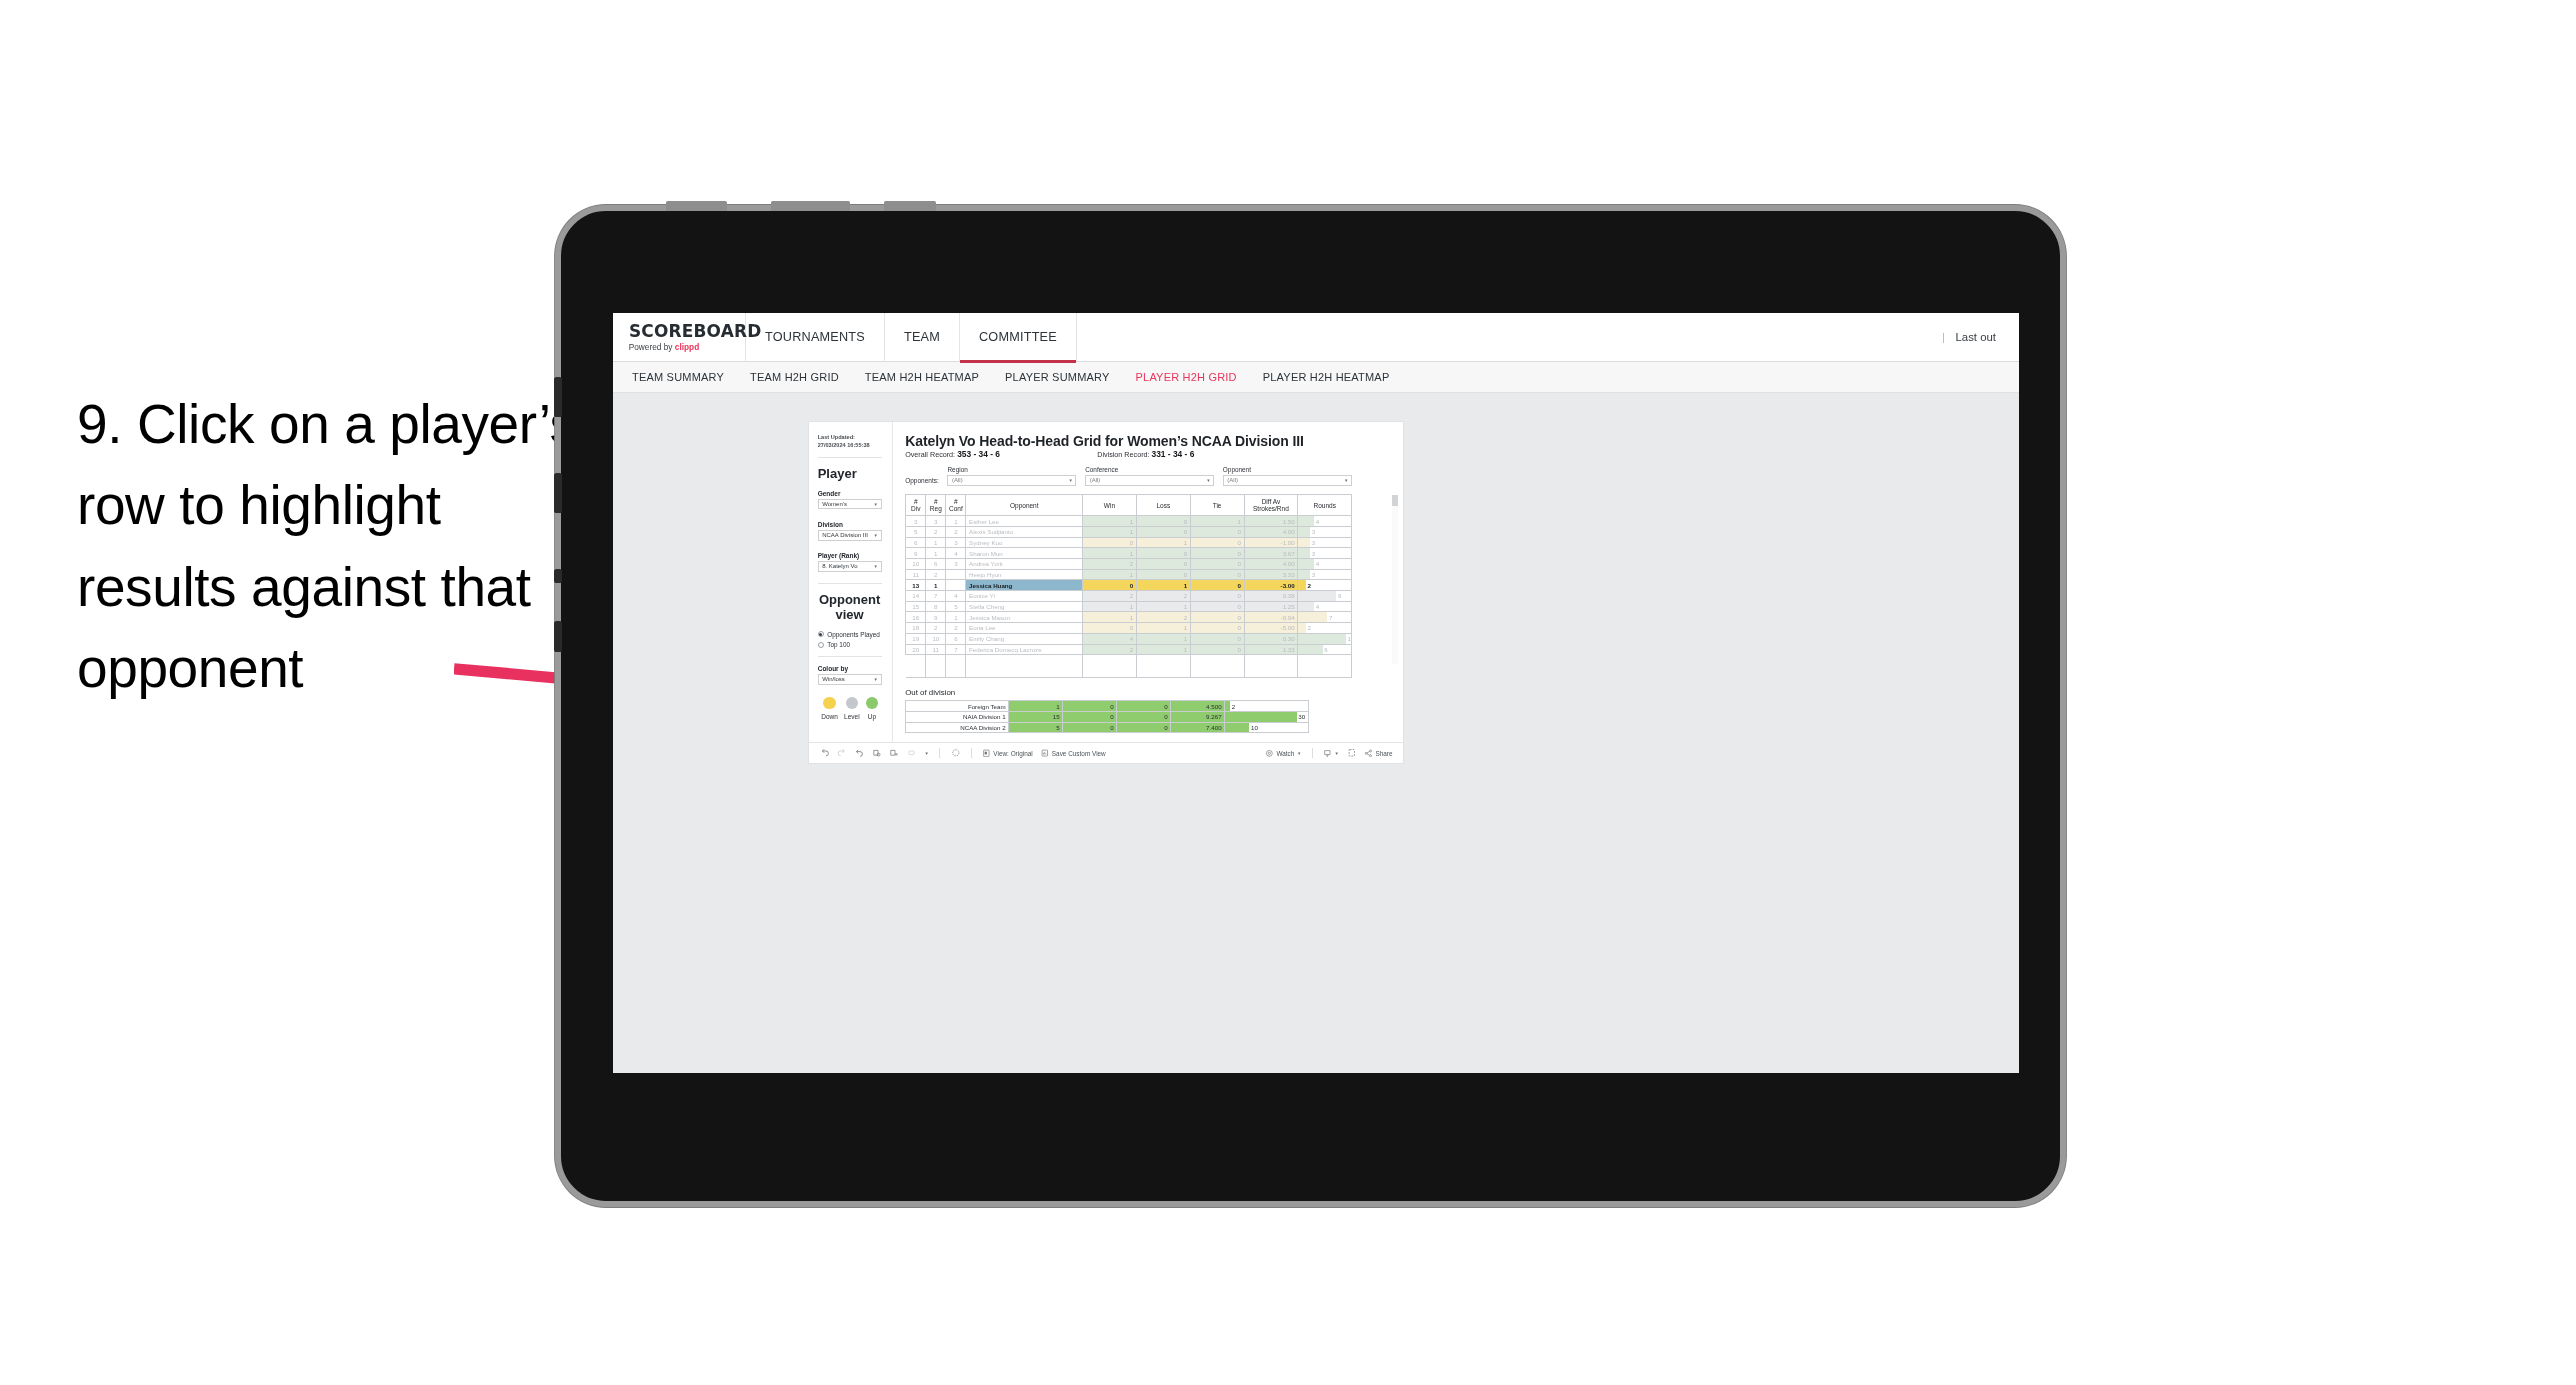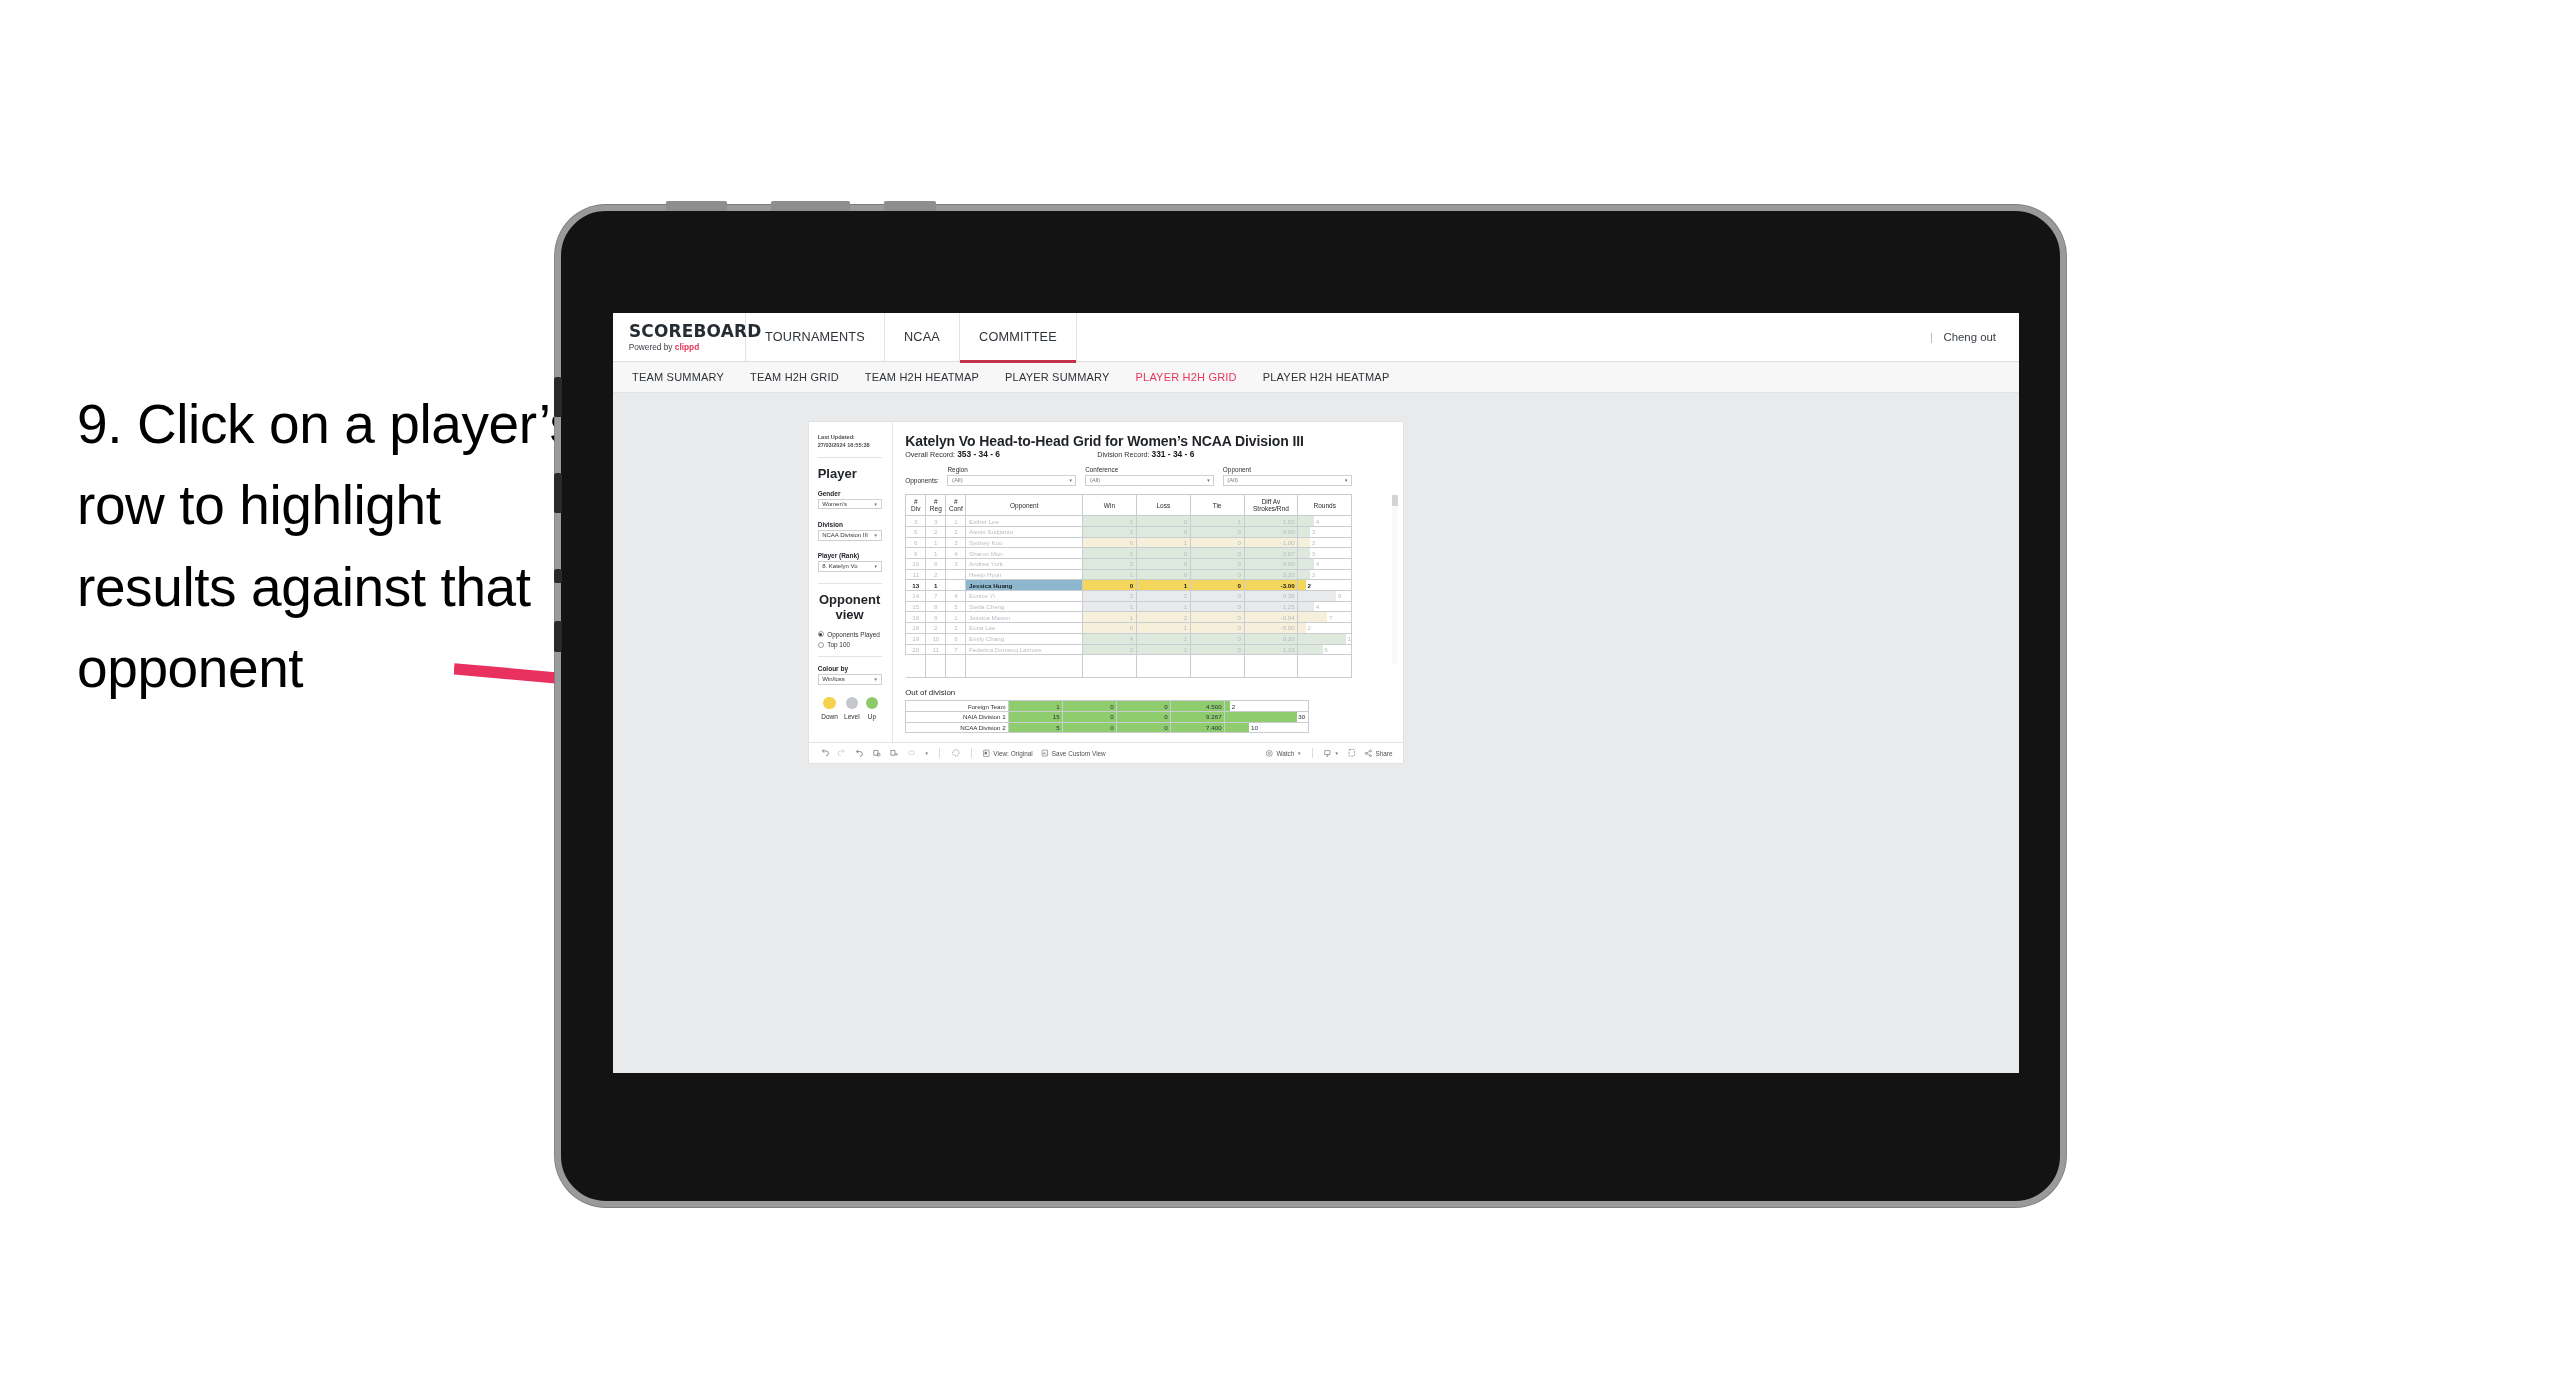--- a/index.html
+++ b/index.html
@@ -310,25 +310,25 @@
   <div class="side-dot" style="top:410px; height:31px;"></div>
 
   <div id="screen">
 
     <div id="topnav">
       <div id="logo-block">
         <div id="logo-word">SCOREBOARD</div>
         <div id="logo-sub"><span>Powered by </span><span class="brand">clippd</span></div>
       </div>
       <div class="topnav-item">TOURNAMENTS</div>
-      <div class="topnav-item">NCAA</div>
+      <div class="topnav-item">TEAM</div>
       <div class="topnav-item active">COMMITTEE</div>
       <div id="topnav-right">
         <span class="bar">|</span>
-        <span id="signout">Cheng out</span>
+        <span id="signout">Last out</span>
       </div>
     </div>
 
     <div id="subnav">
       <div class="subnav-item">TEAM SUMMARY</div>
       <div class="subnav-item">TEAM H2H GRID</div>
       <div class="subnav-item">TEAM H2H HEATMAP</div>
       <div class="subnav-item">PLAYER SUMMARY</div>
       <div class="subnav-item active">PLAYER H2H GRID</div>
       <div class="subnav-item">PLAYER H2H HEATMAP</div>

